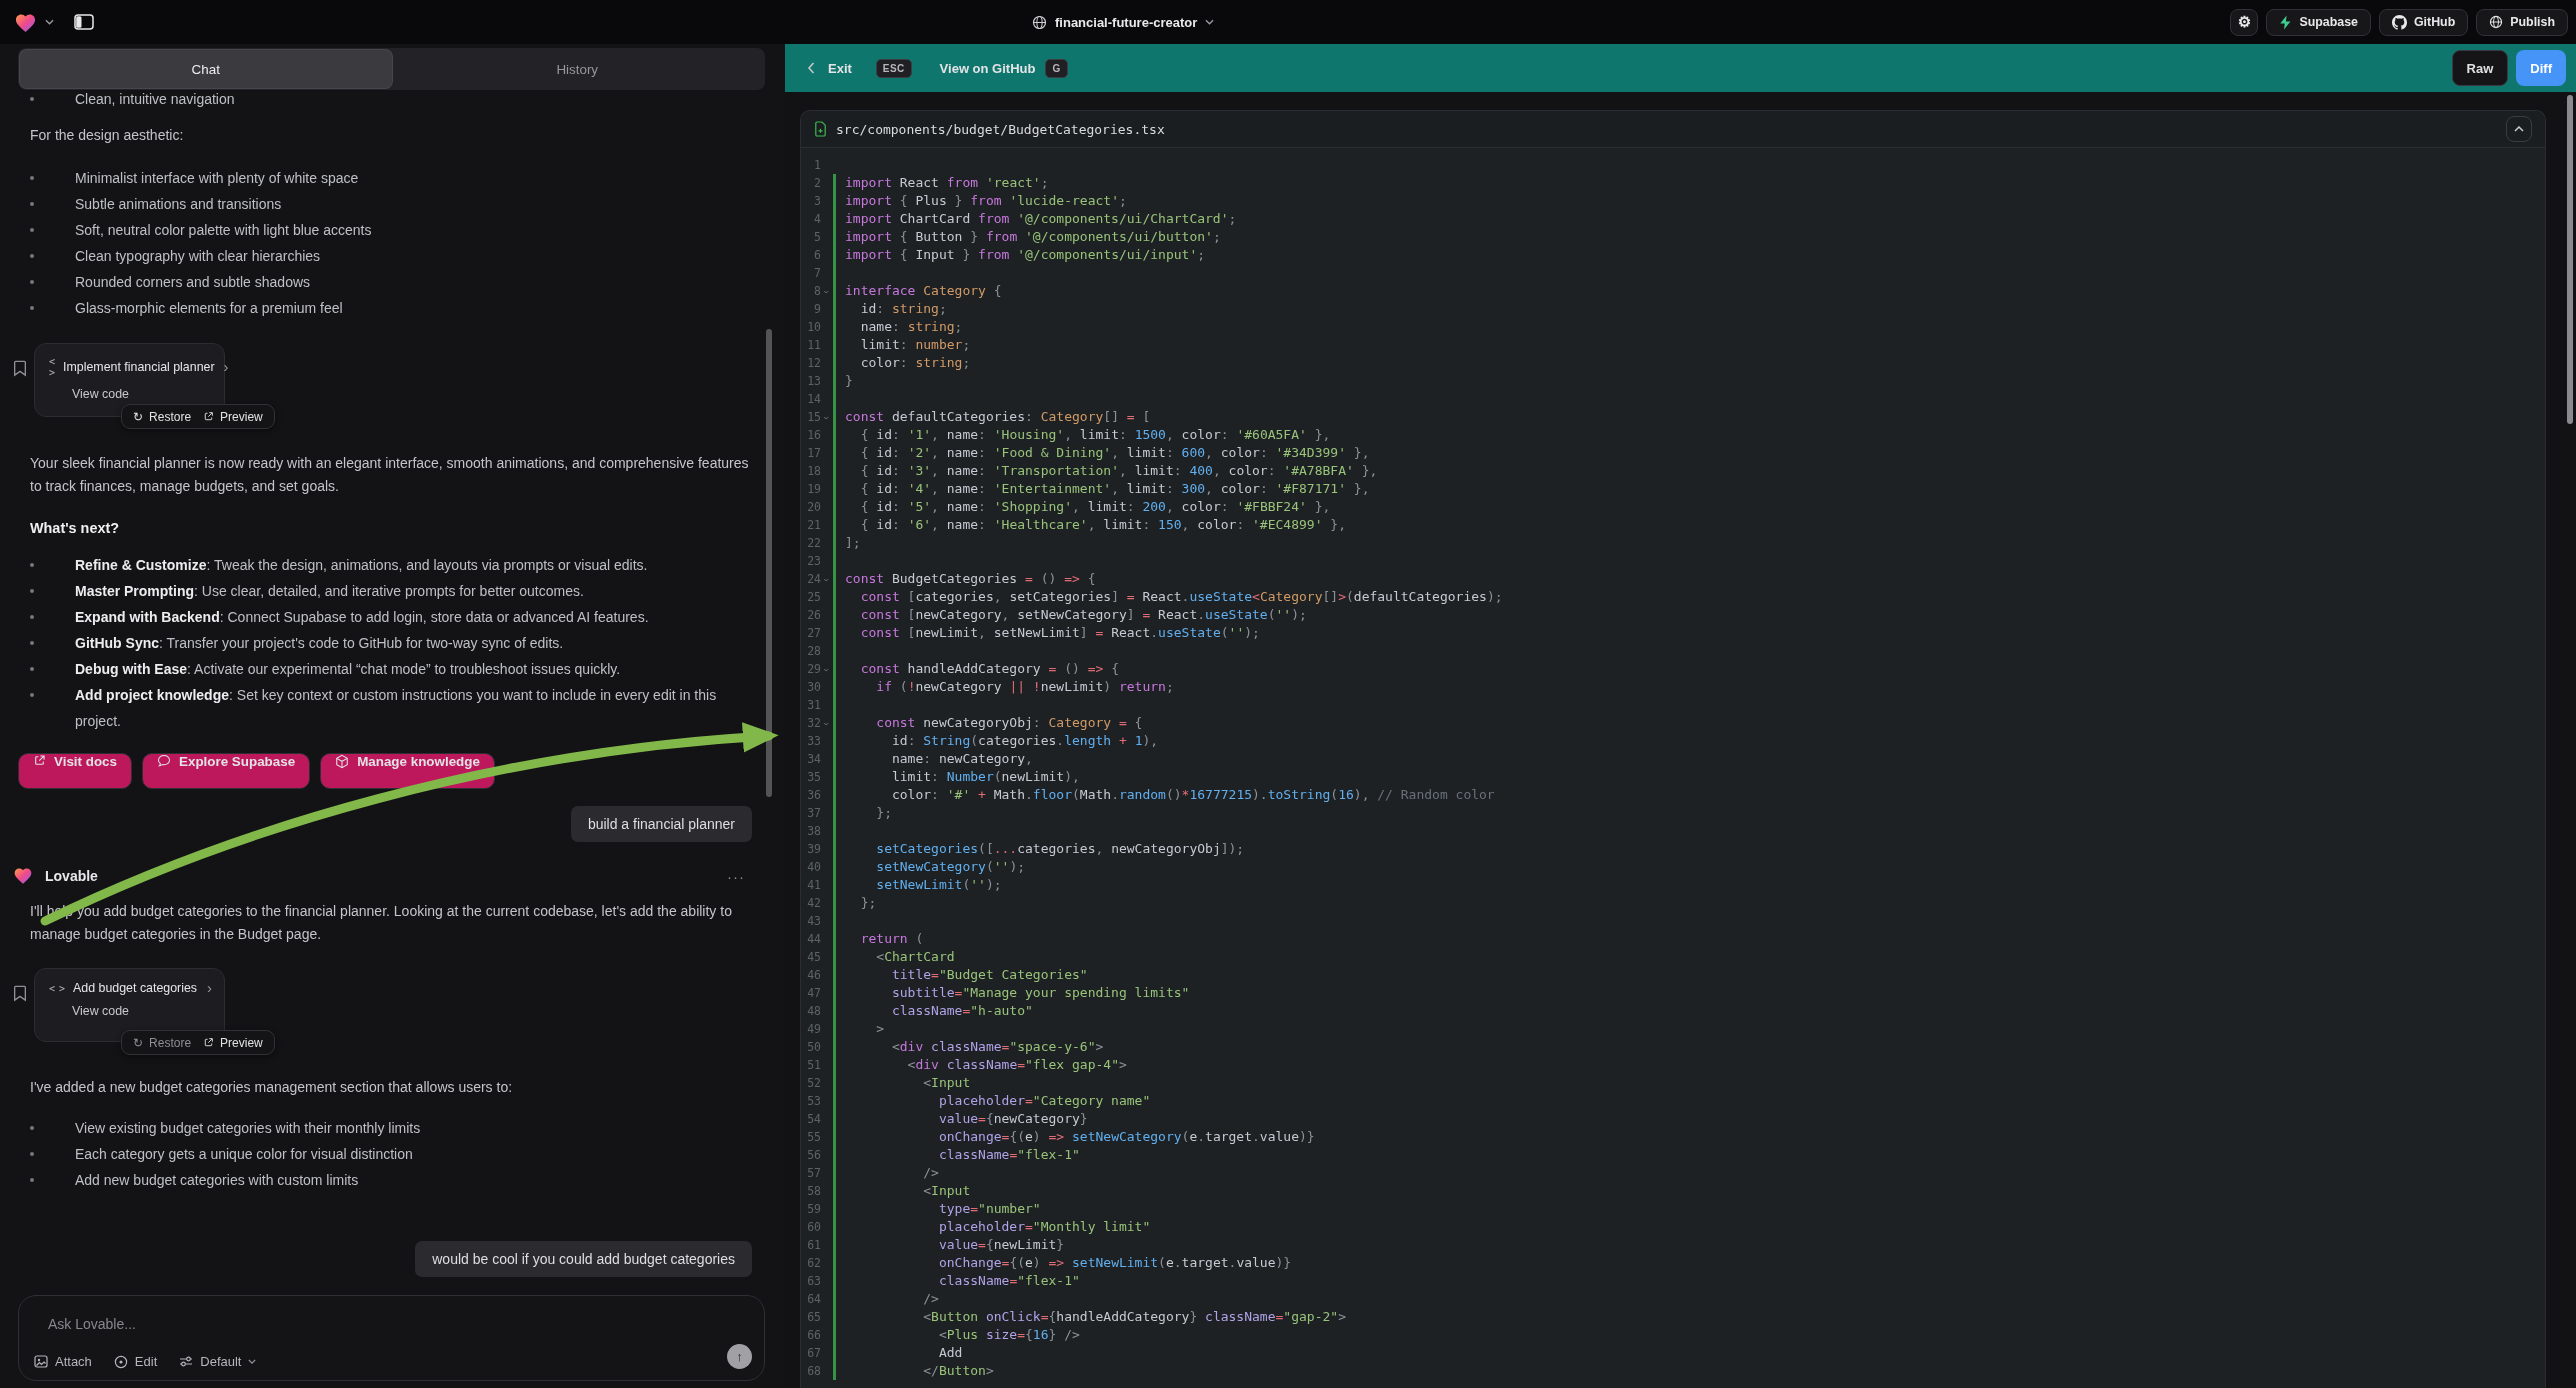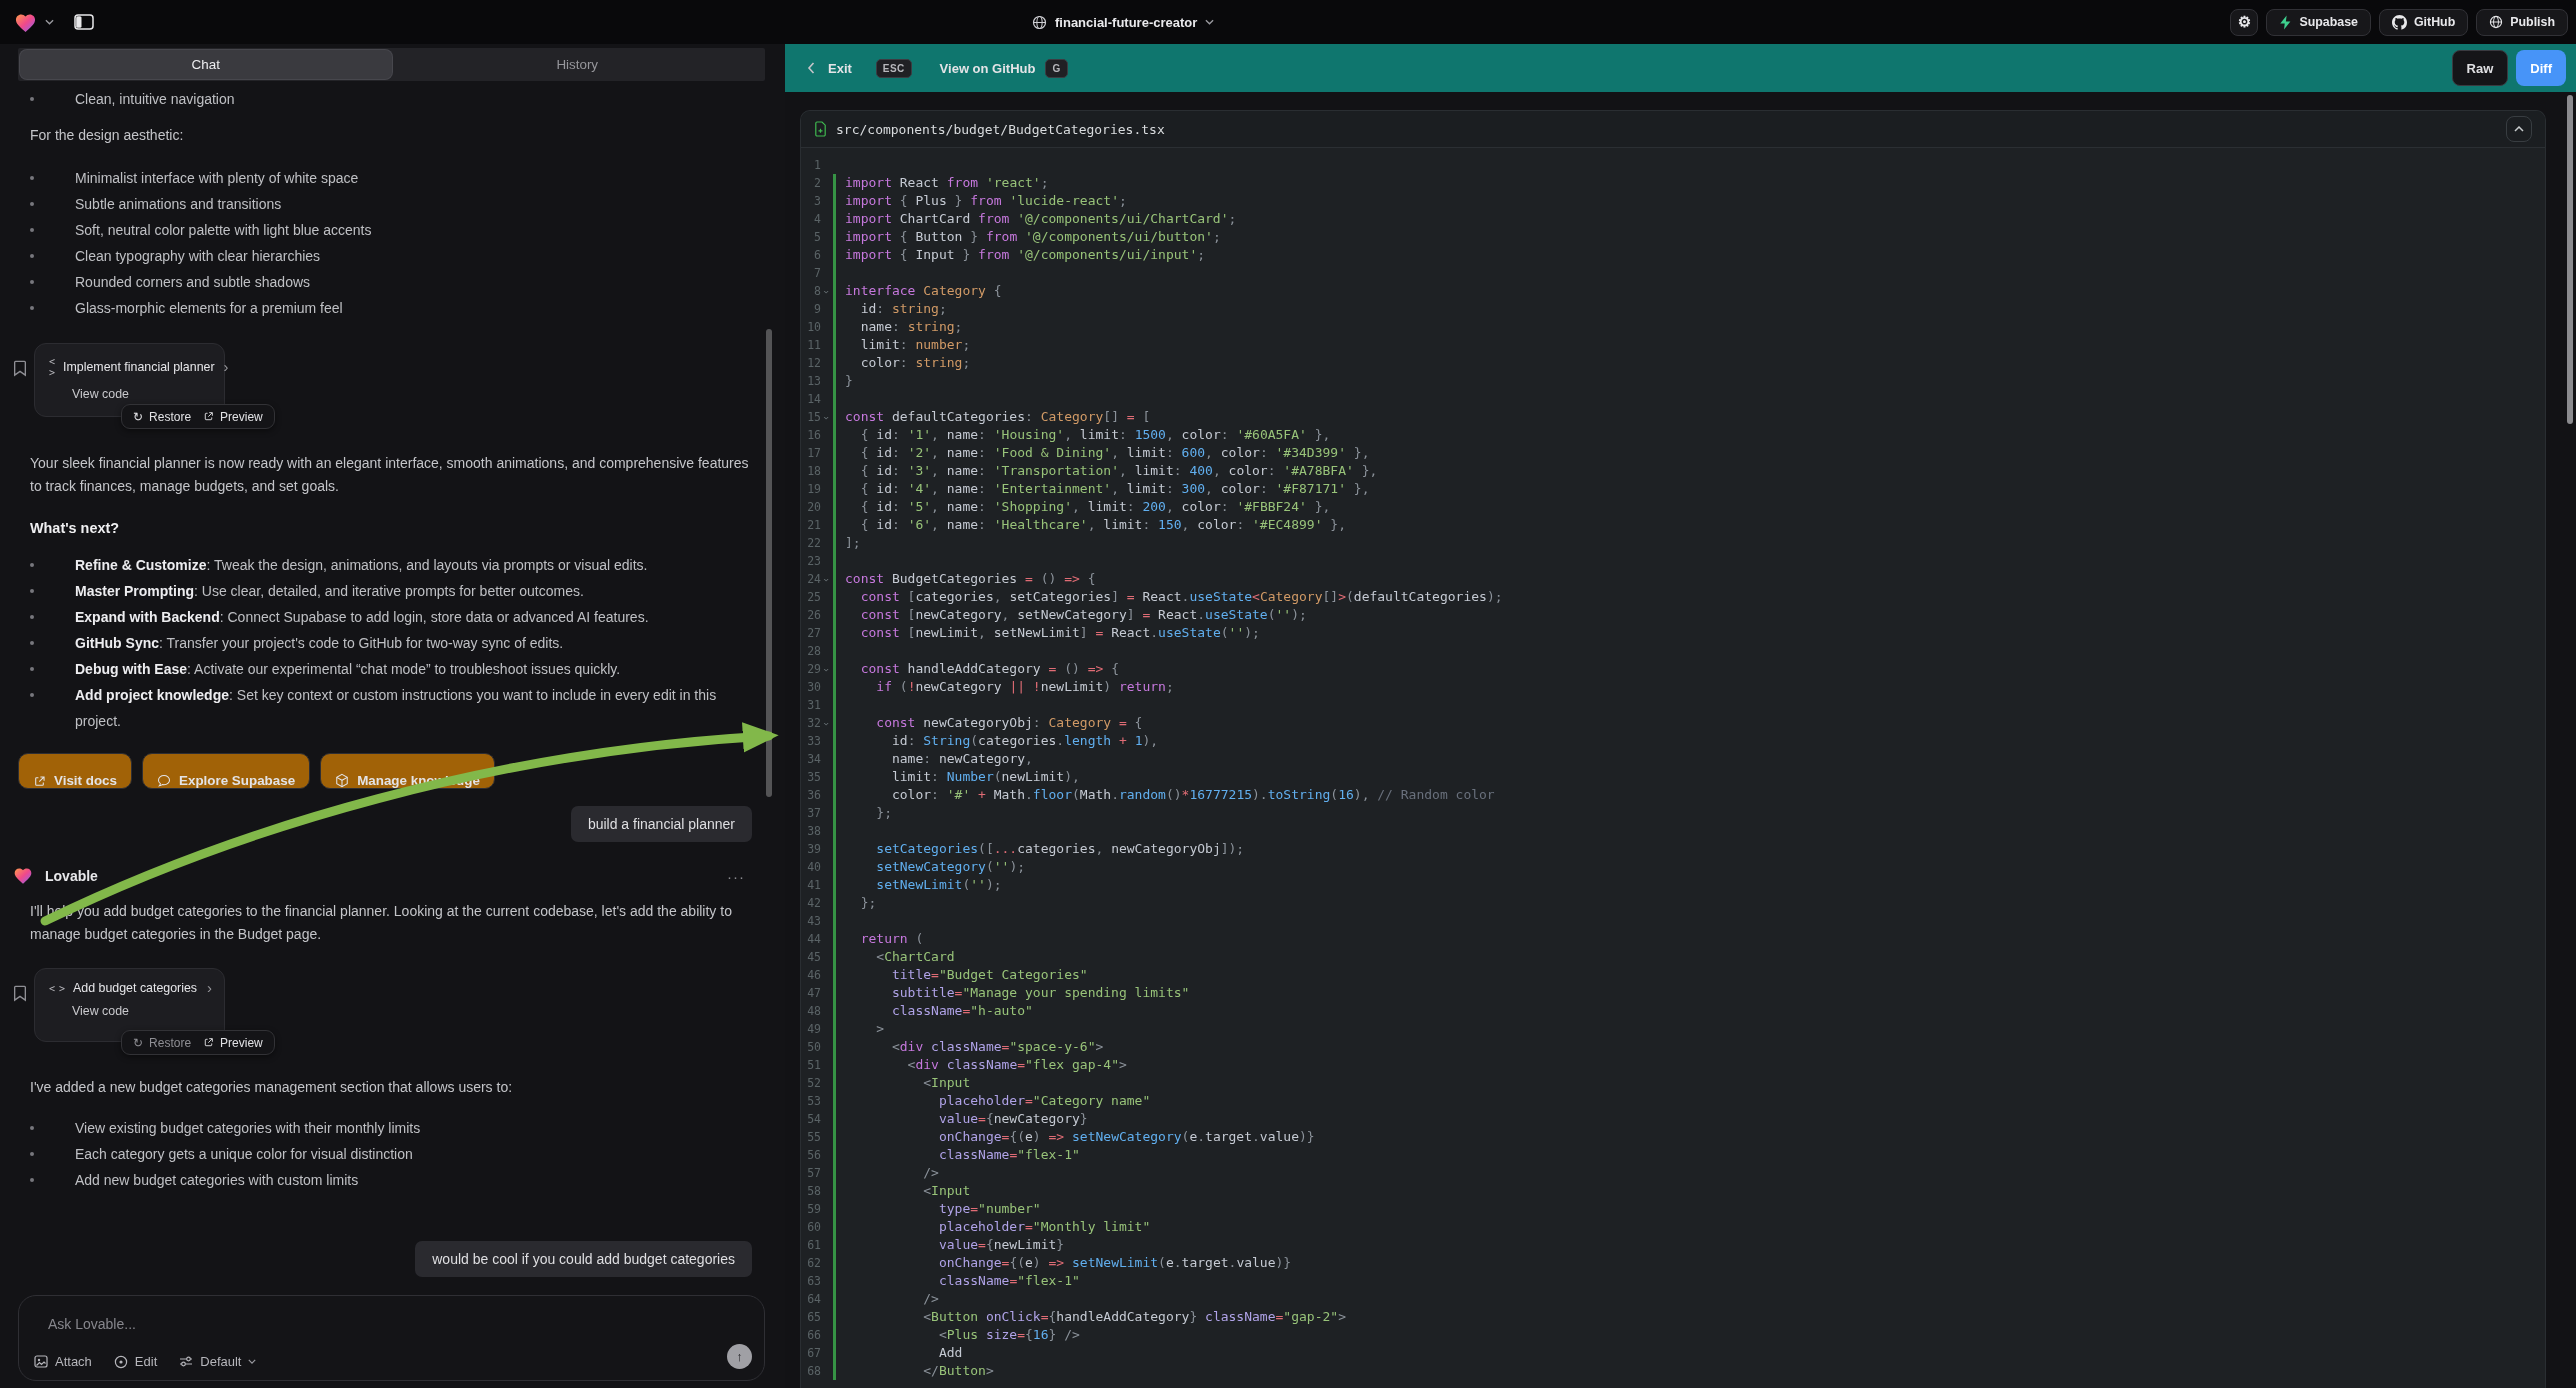--- a/index.html
+++ b/index.html
@@ -10,21 +10,21 @@
   .app-header{position:absolute;left:0;top:0;width:2576px;height:44px;background:#09090b;display:flex;align-items:center;}
   .hdr-left{display:flex;align-items:center;gap:8px;padding-left:14px;}
   .hdr-center{position:absolute;left:1032px;top:0;height:44px;display:flex;align-items:center;gap:8px;}
   .hdr-right{position:absolute;right:8px;top:0;height:44px;display:flex;align-items:center;gap:8px;}
   .proj-name{font-size:13px;color:#e9e9ec;font-weight:600;}
   .hbtn{display:flex;align-items:center;gap:7px;height:27px;padding:0 12px;border:1px solid #313136;border-radius:8px;background:#17171a;color:#e8e8eb;font-size:12.4px;font-weight:600;}
   .hbtn.square{width:28px;padding:0;justify-content:center;font-size:15px;}
 
   
   .chat-panel{position:absolute;left:0;top:44px;width:785px;height:1344px;background:#131316;overflow:hidden;}
-  .tabs{position:absolute;left:18px;top:4px;width:747px;height:33px;background:#232327;border-radius:2px;display:flex;padding:2px;}
+  .tabs{position:absolute;left:18px;top:4px;width:747px;height:42px;background:#232327;border-radius:8px;display:flex;padding:2px;}
   .tab{flex:1;display:flex;align-items:center;justify-content:center;font-size:13.4px;color:#96969b;border-radius:7px;}
   .tab.active{background:#3a3a3f;color:#ededf0;box-shadow:0 0 0 1px #47474d;}
   .chat-text{color:#c4c5c9;font-size:14px;line-height:23px;}
   .bullet-row{display:flex;gap:13px;min-height:26px;line-height:26px;}
   .bullet-row .dot{width:4px;height:4px;border-radius:50%;background:#77777c;margin-top:11px;flex:none;}
   .bullet-row .btext{color:#bfc0c4;font-size:14px;margin-left:28px;}
   .bullet-row .btext b{color:#ededf0;font-weight:700;}
   .abs{position:absolute;}
   .heading{color:#f0f0f2;font-weight:700;font-size:14.4px;}
   .vcard{position:absolute;width:191px;height:74px;background:#1d1d21;border:1px solid #2c2c31;border-radius:12px;}
@@ -34,21 +34,21 @@
   .vcard .chev{margin-left:auto;color:#98989d;font-size:15px;line-height:10px;}
   .vcard .row2{padding:9px 0 0 37px;font-size:12.4px;color:#c9c9cd;}
   .pill{position:absolute;height:25px;display:flex;align-items:center;gap:12px;background:#141417;border:1px solid #323236;border-radius:9px;padding:0 11px;font-size:12px;box-shadow:0 2px 6px rgba(0,0,0,.45);}
   .pill .pitem{display:flex;align-items:center;gap:6px;color:#e2e2e5;}
   .pill .pitem.dim{color:#8f8f94;}
   .bubble{position:absolute;background:#2a2a2f;border-radius:7px;padding:10px 17px;font-size:14px;color:#dfdfe2;white-space:nowrap;}
   .lovable-row{position:absolute;display:flex;align-items:center;gap:12px;}
   .lovable-name{font-size:14px;font-weight:700;color:#e8e8eb;}
   .menu-dots{position:absolute;color:#8a8a90;font-size:15px;letter-spacing:1px;}
   .actions-row{position:absolute;display:flex;gap:10px;}
-  .abtn{display:flex;align-items:flex-end;gap:8px;height:36px;padding:0 14px;border:1px solid #2e2e33;background:#a16207;border-radius:10px;font-size:13.4px;color:#e3e3e6;font-weight:600;}
+  .abtn{display:flex;align-items:flex-start;gap:8px;height:36px;padding:0 14px;border:1px solid #2e2e33;background:#be185d;border-radius:10px;font-size:13.4px;color:#e3e3e6;font-weight:600;}
   .composer{position:absolute;left:18px;right:20px;top:1251px;height:86px;border:1px solid #2f2f34;background:#141417;border-radius:18px;}
   .composer .ph{position:absolute;left:29px;top:20px;font-size:14px;color:#87878d;}
   .composer .crow{position:absolute;left:15px;bottom:11px;display:flex;align-items:center;gap:22px;}
   .citem{display:flex;align-items:center;gap:7px;font-size:13px;color:#b6b6bb;}
   .send-btn{position:absolute;right:12px;bottom:11px;width:25px;height:25px;border-radius:50%;background:#a0a0a5;color:#1c1c1f;display:flex;align-items:center;justify-content:center;font-size:13px;font-weight:700;}
   .chat-scrollbar{position:absolute;right:13px;top:285px;width:6px;height:468px;border-radius:3px;background:rgba(255,255,255,.28);}
   .arrow-svg{position:absolute;left:0;top:0;pointer-events:none;z-index:40;color:var(--arrow-green,#82b84a);}
 
   
   .right-panel{position:absolute;left:785px;top:44px;width:1791px;height:1344px;background:#121215;}

